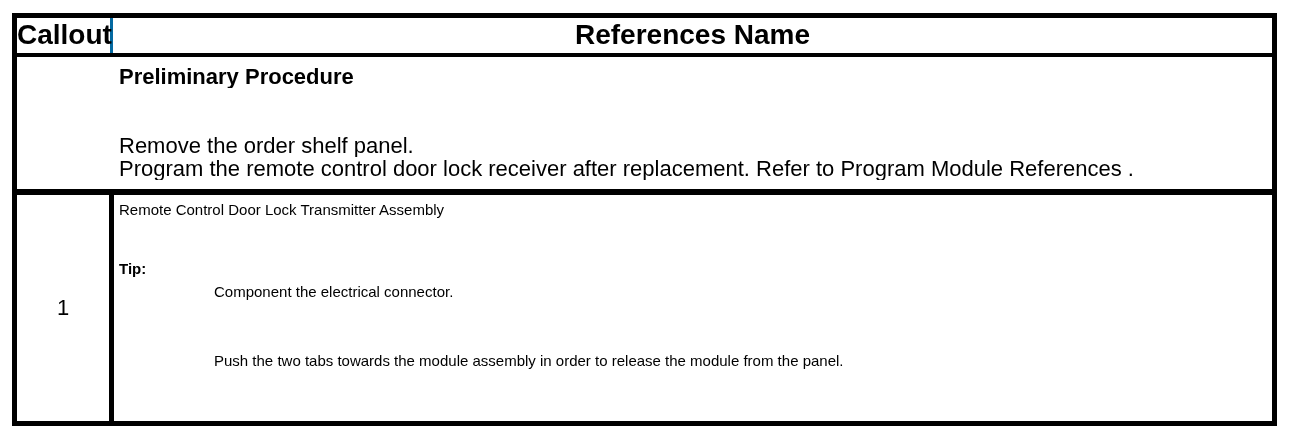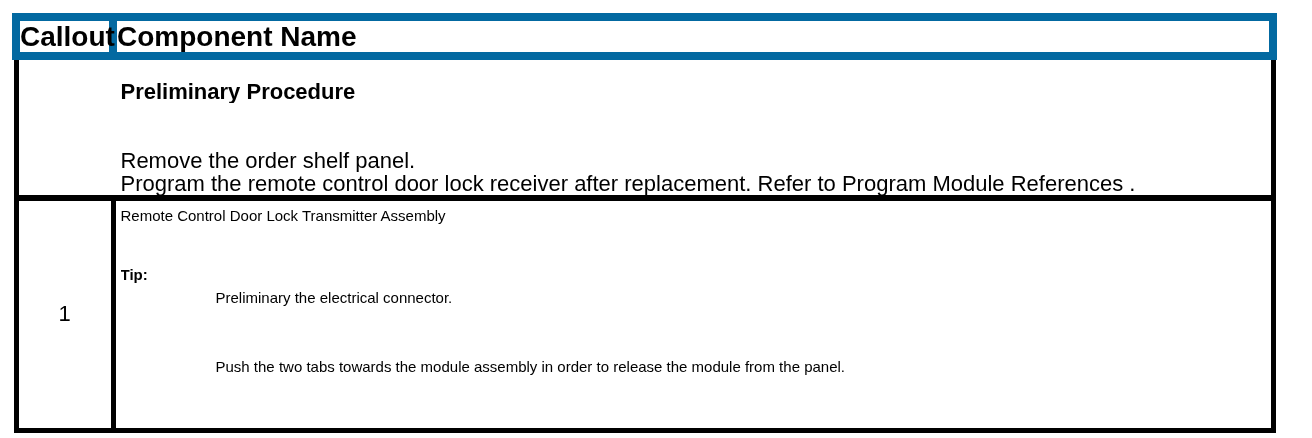--- a/index.html
+++ b/index.html
@@ -21,36 +21,36 @@
     border-collapse: collapse;
     table-layout: fixed;
     width: 1265px;
     border: 5px solid #000000;
   }
   col.callout-col { width: 97px; }
 
   
   tr.header-row { height: 39px; }
   th.hdr-cell {
-    border: 8px solid #0369a1;
+    border: 3px solid #0369a1;
     font-size: 28px;
     font-weight: bold;
-    text-align: left;
+    text-align: center;
     vertical-align: middle;
     padding: 0;
     line-height: 1;
   }
 
   
   tr.prelim-row { height: 137px; }
   td.prelim-cell {
     border: 4px solid #000000;
     border-bottom-width: 6px;
     vertical-align: top;
-    padding: 20px 4px 0 102px;
+    padding: 8px 4px 0 102px;
     font-size: 22px;
     line-height: 23px;
   }
   .prelim-title { font-weight: bold; }
   .prelim-steps { margin-top: 46px; }
   .nowrap-line { white-space: nowrap; overflow: hidden; }
 
   
   tr.component-row { height: 232px; }
   td.callout-cell {
@@ -82,39 +82,39 @@
 <div class="table-wrap">
   <table class="parts-table">
     <colgroup>
       <col class="callout-col">
       <col class="component-col">
     </colgroup>
 
     <tbody>
         <tr class="header-row">
       <th class="hdr-cell">Callout</th>
-      <th class="hdr-cell">Component Name</th>
+      <th class="hdr-cell">References Name</th>
     </tr>
 
     <tr class="prelim-row">
       <td class="prelim-cell" colspan="2">
         <div class="prelim-title nowrap-line">Preliminary Procedure</div>
         <div class="prelim-steps">
           <div class="nowrap-line">Remove the order shelf panel.</div>
           <div class="nowrap-line">Program the remote control door lock receiver after replacement. Refer to Program Module References .</div>
         </div>
       </td>
     </tr>
 
     <tr class="component-row">
       <td class="callout-cell">
         <span>1</span>
       </td>
       <td class="component-cell">
         <div class="nowrap-line">Remote Control Door Lock Transmitter Assembly</div>
         <div class="tip-label nowrap-line">Tip:</div>
-        <div class="tip-step nowrap-line">Preliminary the electrical connector.</div>
+        <div class="tip-step nowrap-line">Component the electrical connector.</div>
         <div class="tip-step spaced nowrap-line">Push the two tabs towards the module assembly in order to release the module from the panel.</div>
       </td>
     </tr>
   </tbody>
     </table>
 </div>
 
 </body></html>

